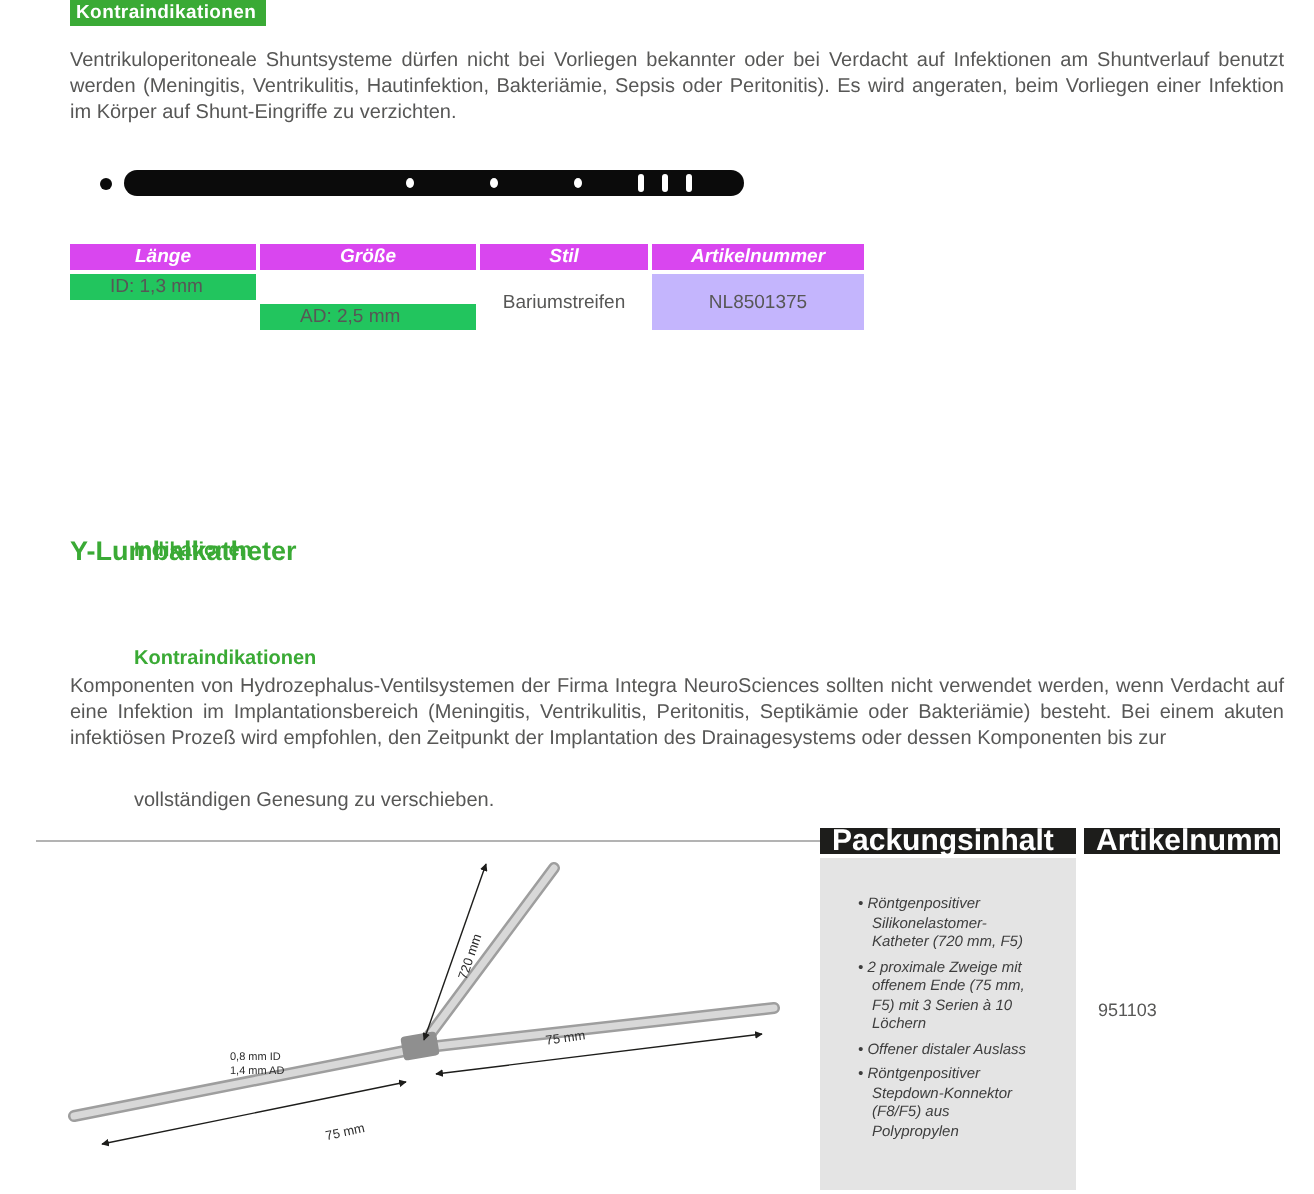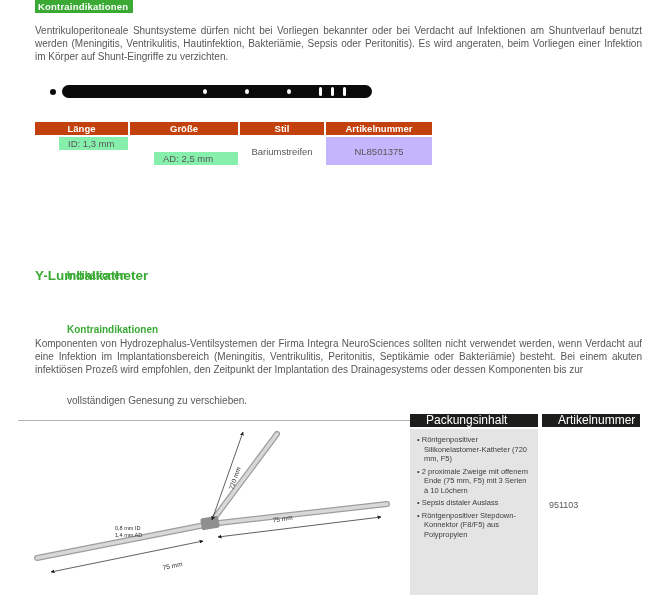--- a/index.html
+++ b/index.html
@@ -25,41 +25,41 @@
   .cath-bar{position:absolute;left:14px;top:3px;width:310px;height:13px;background:#0b0b0b;border-radius:7px;}
   .cath-tipdot{position:absolute;left:2px;top:7px;width:6px;height:6px;background:#0b0b0b;border-radius:50%;}
   .cath-dot{position:absolute;top:4px;width:4px;height:5px;background:#fff;border-radius:50%;}
   .cath-slit{position:absolute;top:2px;width:3px;height:9px;background:#fff;border-radius:1.5px;}
   
   .spec-table{
     position:absolute;left:35px;top:122px;
     display:grid;grid-template-columns:93px 108px 84px 106px;
     grid-template-rows:13px 13px 13px;gap:2px;font-size:9.5px;
   }
-  .spec-th{background:#c2410c;color:#fff;font-weight:bold;display:flex;align-items:center;justify-content:center;}
+  .spec-th{background:#d946ef;color:#fff;font-weight:bold;display:flex;align-items:center;justify-content:center;font-style:italic;}
   .cell-center{display:flex;align-items:center;justify-content:center;color:#575756;}
   .span2{grid-row:span 2;}
   .cell-gray{background:#c4b5fd;}
-  .groesse-cell{background:#86efac;display:flex;align-items:center;padding-left:9px;color:#575756;margin-left:24px;}
+  .groesse-cell{background:#22c55e;display:flex;align-items:center;padding-left:20px;color:#575756;}
   
   .fig-rule{position:absolute;left:18px;top:420px;width:392px;height:1px;background:#b3b3b3;}
   .diagram{position:absolute;left:15px;top:424px;width:395px;height:170px;}
   .diagram text{font-family:"Liberation Sans",sans-serif;fill:#2b2b2b;}
   
   .pack-th{
     position:absolute;top:414px;height:13px;background:#1d1d1b;color:#fff;
-    font-size:12px;font-weight:normal;line-height:13px;padding-left:16px;box-sizing:border-box;
+    font-size:15px;font-weight:bold;line-height:13px;padding-left:6px;box-sizing:border-box;
   }
   .pack-th.inhalt{left:410px;width:128px;}
   .pack-th.artnr{left:542px;width:98px;}
   .pack-body{
     position:absolute;left:410px;top:429px;width:128px;height:166px;
     background:#e4e4e4;box-sizing:border-box;padding:6px 6px 4px 7px;
   }
-  .pack-body ul{margin:0;padding:0;list-style:none;font-size:7.5px;line-height:9.5px;color:#3d3d3d;}
+  .pack-body ul{margin:12px;padding:0;list-style:none;font-size:7.5px;line-height:9.5px;color:#3d3d3d;font-style:italic;}
   .pack-body li{padding-left:7px;text-indent:-7px;margin-bottom:3px;}
   .pack-body li::before{content:"• ";}
   .artnr-value{position:absolute;left:549px;top:500px;font-size:9px;color:#575756;}
 </style>
 </head>
 <body>
 
 <div class="page">
 
   <div class="top-banner">Kontraindikationen</div>
@@ -130,20 +130,20 @@
     <text x="100" y="113" font-size="5.5">1,4 mm AD</text>
   </svg>
 
   <div class="pack-th inhalt">Packungsinhalt</div>
   <div class="pack-th artnr">Artikelnummer</div>
 
   <div class="pack-body">
     <ul>
       <li>Röntgenpositiver Silikonelastomer-Katheter (720 mm, F5)</li>
       <li>2 proximale Zweige mit offenem Ende (75 mm, F5) mit 3 Serien à 10 Löchern</li>
-      <li>Sepsis distaler Auslass</li>
+      <li>Offener distaler Auslass</li>
       <li>Röntgenpositiver Stepdown-Konnektor (F8/F5) aus Polypropylen</li>
     </ul>
   </div>
 
   <div class="artnr-value">951103</div>
 
 </div>
 
 </body></html>

